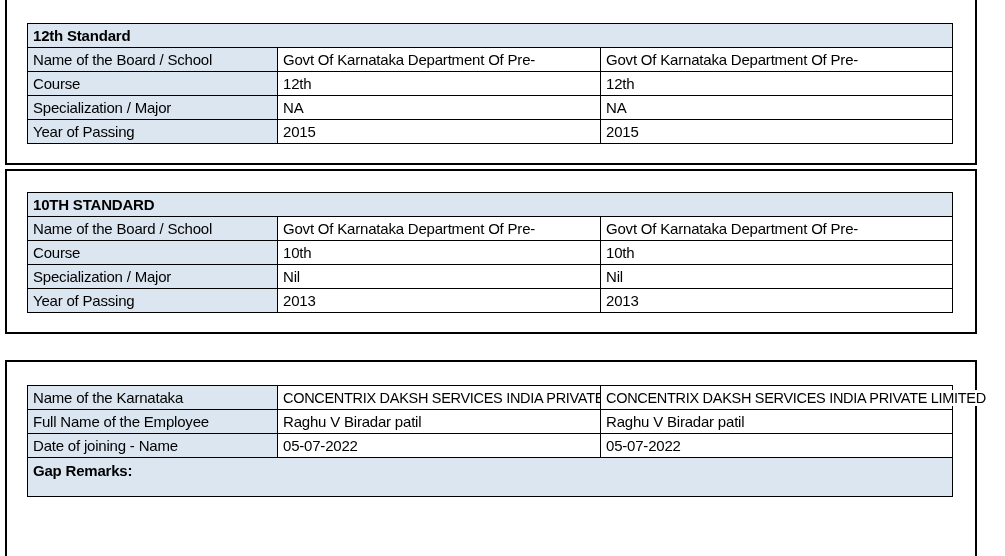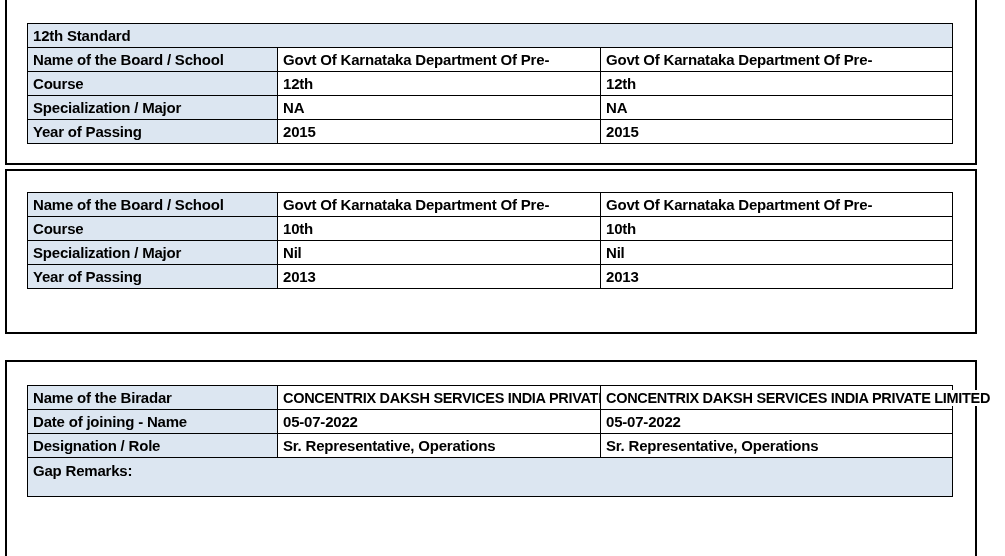--- a/index.html
+++ b/index.html
@@ -31,21 +31,20 @@
   }
   .tbl td {
     border: 1px solid var(--grid-border, #000);
     height: 23px;
     padding: 0 2px 0 5px;
     font-size: 15px;
     letter-spacing: -0.2px;
     white-space: nowrap;
     overflow: hidden;
     vertical-align: middle;
-    font-weight: bold;
   }
   .tbl tr.hdr td {
     background: var(--header-fill, #dce6f1);
     font-weight: 700;
   }
   .tbl td.lbl { background: var(--label-fill, #dce6f1); }
   .tbl td.caps { font-size: 14.5px; letter-spacing: -0.3px; }
   .tbl td.of { overflow: visible; }
   .tbl td.of .spill {
     position: relative;
@@ -105,20 +104,23 @@
     </tbody>
   </table>
 
   <table class="tbl" style="left:27px; top:192px;">
     <colgroup>
         <col style="width:250px">
         <col style="width:323px">
         <col style="width:352px">
       </colgroup>
     <tbody>
+      <tr class="hdr">
+        <td colspan="3">10TH STANDARD</td>
+      </tr>
       <tr>
         <td class="lbl">Name of the Board / School</td>
         <td>Govt Of Karnataka Department Of Pre-</td>
         <td>Govt Of Karnataka Department Of Pre-</td>
       </tr>
       <tr>
         <td class="lbl">Course</td>
         <td>10th</td>
         <td>10th</td>
       </tr>
@@ -136,35 +138,35 @@
   </table>
 
   <table class="tbl" style="left:27px; top:385px;">
     <colgroup>
         <col style="width:250px">
         <col style="width:323px">
         <col style="width:352px">
       </colgroup>
     <tbody>
       <tr>
-        <td class="lbl">Name of the Biradar</td>
+        <td class="lbl">Name of the Karnataka</td>
         <td class="caps">CONCENTRIX DAKSH SERVICES INDIA PRIVATE LIMITED</td>
         <td class="of">
           <span class="spill">CONCENTRIX DAKSH SERVICES INDIA PRIVATE LIMITED</span>
         </td>
       </tr>
       <tr>
+        <td class="lbl">Full Name of the Employee</td>
+        <td>Raghu V Biradar patil</td>
+        <td>Raghu V Biradar patil</td>
+      </tr>
+      <tr>
         <td class="lbl">Date of joining - Name</td>
         <td>05-07-2022</td>
         <td>05-07-2022</td>
-      </tr>
-      <tr>
-        <td class="lbl">Designation / Role</td>
-        <td>Sr. Representative, Operations</td>
-        <td>Sr. Representative, Operations</td>
       </tr>
       <tr class="hdr">
         <td colspan="3" class="tall">Gap Remarks:</td>
       </tr>
     </tbody>
   </table>
 
 </div>
 
 </body></html>

